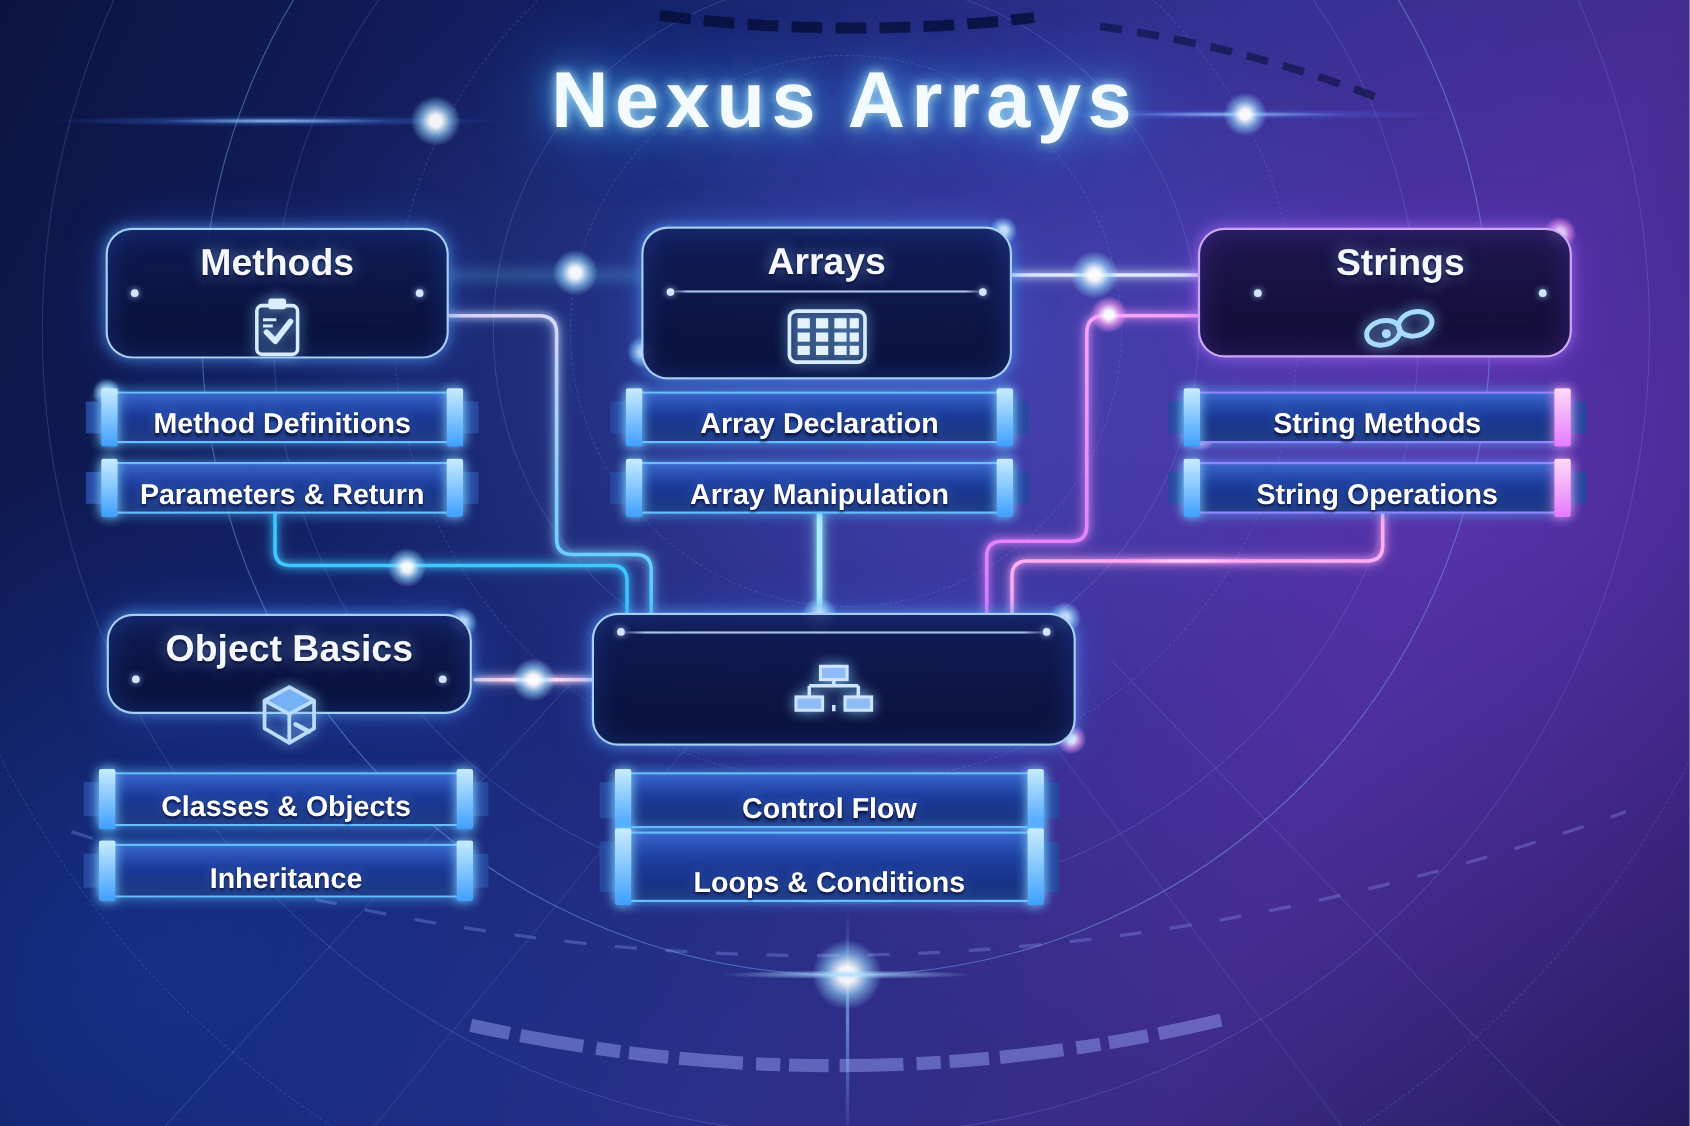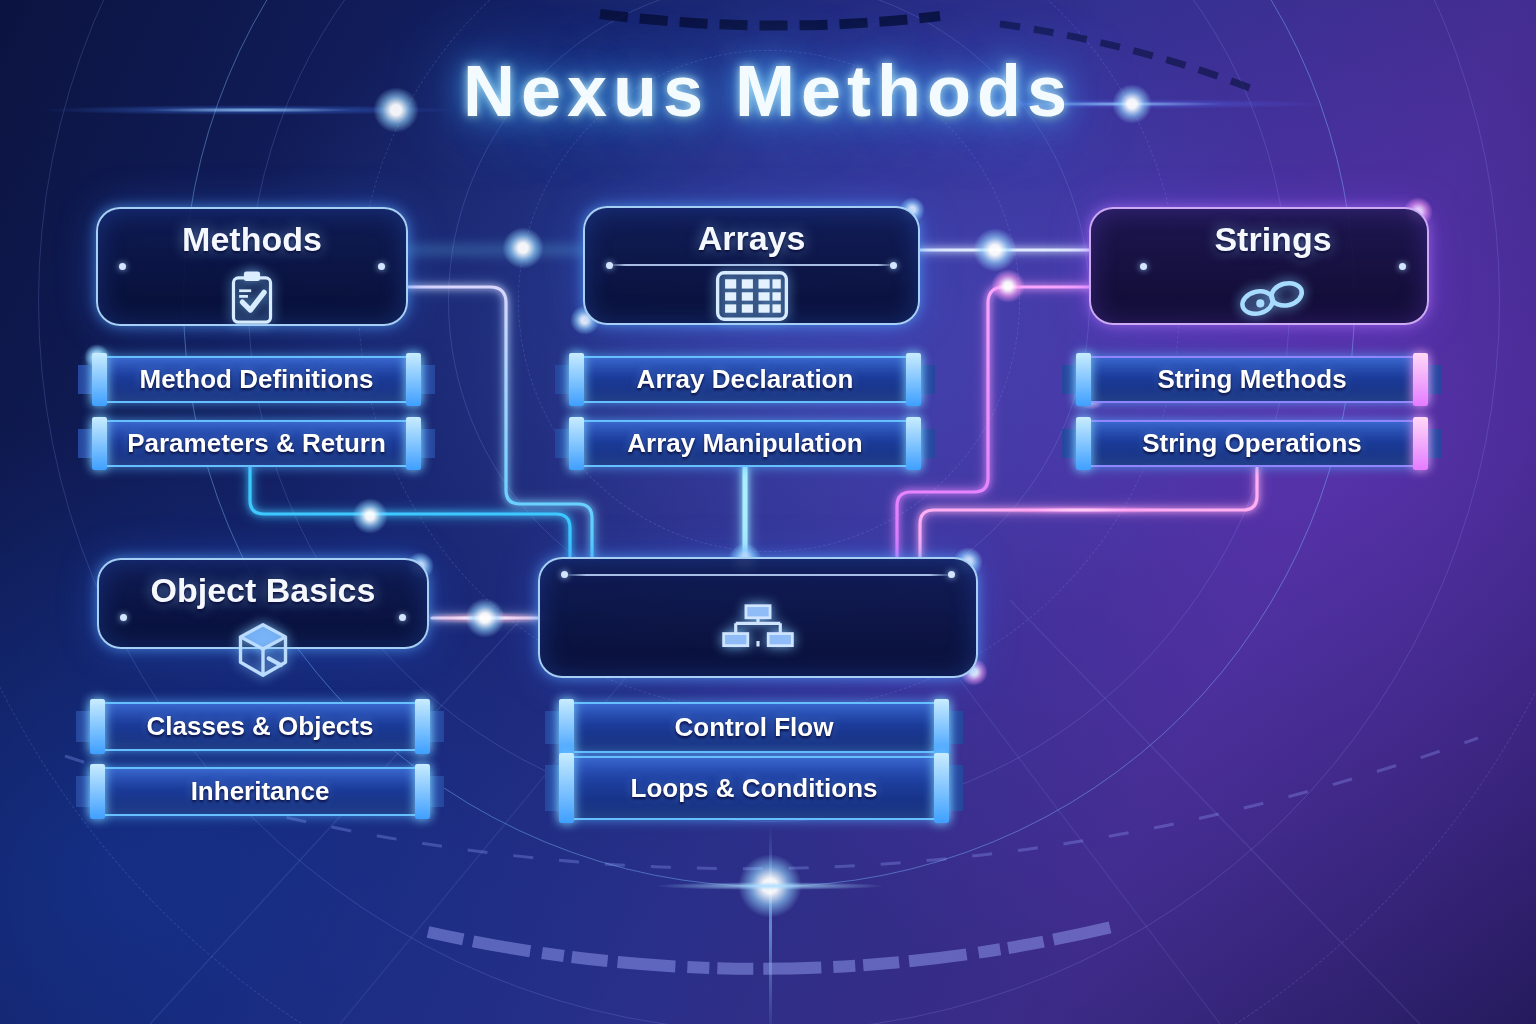--- a/index.html
+++ b/index.html
@@ -46,28 +46,28 @@
   .node-divider{position:relative;height:1.6px;margin:7px 0 4px 0;width:calc(100% - 46px);
     background:linear-gradient(90deg,transparent,rgba(195,218,255,.85) 6%,rgba(195,218,255,.85) 94%,transparent);}
   .node-divider::before,.node-divider::after{content:"";position:absolute;top:-2.6px;width:7px;height:7px;border-radius:50%;
     background:#d4e6ff;box-shadow:0 0 6px rgba(170,215,255,.9);}
   .node-divider::before{left:-2px;}
   .node-divider::after{right:-2px;}
   .node-icon{flex:1;display:flex;align-items:center;justify-content:center;
     filter:drop-shadow(0 0 6px rgba(130,205,255,.85));}
 
   .n-methods{left:96px;top:207px;width:312px;height:119px;}
-  .n-arrays{left:583px;top:206px;width:337px;height:119px;}
+  .n-arrays{left:583px;top:206px;width:337px;height:139px;}
   .n-strings{left:1089px;top:207px;width:340px;height:118px;}
   .n-object{left:97px;top:558px;width:332px;height:91px;}
   .n-program{left:538px;top:557px;width:440px;height:121px;}
 
   
   .bar{
-    position:absolute;display:flex;align-items:center;justify-content:center;box-sizing:border-box;
+    position:absolute;display:flex;align-items:flex-end;justify-content:center;box-sizing:border-box;
     border:2px solid #66c0ff;border-radius:4px;
     background:linear-gradient(180deg,#2e57c4 0%,#1c3c9a 45%,#132a76 100%);
     box-shadow:0 0 12px rgba(85,175,255,.7),inset 0 0 20px rgba(125,200,255,.30),
       24px 0 0 -9px #27479f, -24px 0 0 -9px #27479f;
   }
   .bar::before,.bar::after{content:"";position:absolute;top:-5px;bottom:-5px;width:15px;
     background:linear-gradient(180deg,#c8ecff,#3f9fff);box-shadow:0 0 11px rgba(130,215,255,.95);border-radius:2px;}
   .bar::before{left:-3px;}
   .bar::after{right:-3px;}
   .bar.pright{border-color:#8f86ff;}
@@ -180,21 +180,21 @@
   <div class="spark" style="left:912px;top:210px;width:26px;height:26px;"></div>
   <div class="spark pink" style="left:1418px;top:212px;width:30px;height:30px;"></div>
   <div class="spark pink" style="left:1092px;top:396px;width:28px;height:28px;"></div>
   <div class="spark" style="left:420px;top:566px;width:28px;height:28px;"></div>
   <div class="spark" style="left:968px;top:562px;width:30px;height:30px;"></div>
   <div class="spark pink" style="left:974px;top:672px;width:28px;height:28px;"></div>
   <div class="spark" style="left:97px;top:357px;width:26px;height:26px;"></div>
   <div class="spark" style="left:745px;top:560px;width:34px;height:34px;"></div>
 </div>
 
-<div class="main-title">Nexus Methods</div>
+<div class="main-title">Nexus Arrays</div>
 
 <div class="node n-methods">
   <div class="node-title">Methods</div>
   <div class="node-divider"></div>
   <div class="node-icon">
     <svg class="icon" width="54" height="58" viewBox="0 0 64 72" fill="none" stroke="#d8ecff" stroke-width="4">
       <rect x="9" y="11" width="46" height="55" rx="6"></rect>
       <rect x="22" y="3" width="20" height="12" rx="3" fill="#dbeeff" stroke="none"></rect>
       <path d="M16 27 H31" stroke-width="3.4"></path>
         <path d="M16 34 H27" stroke-width="3.4"></path>

